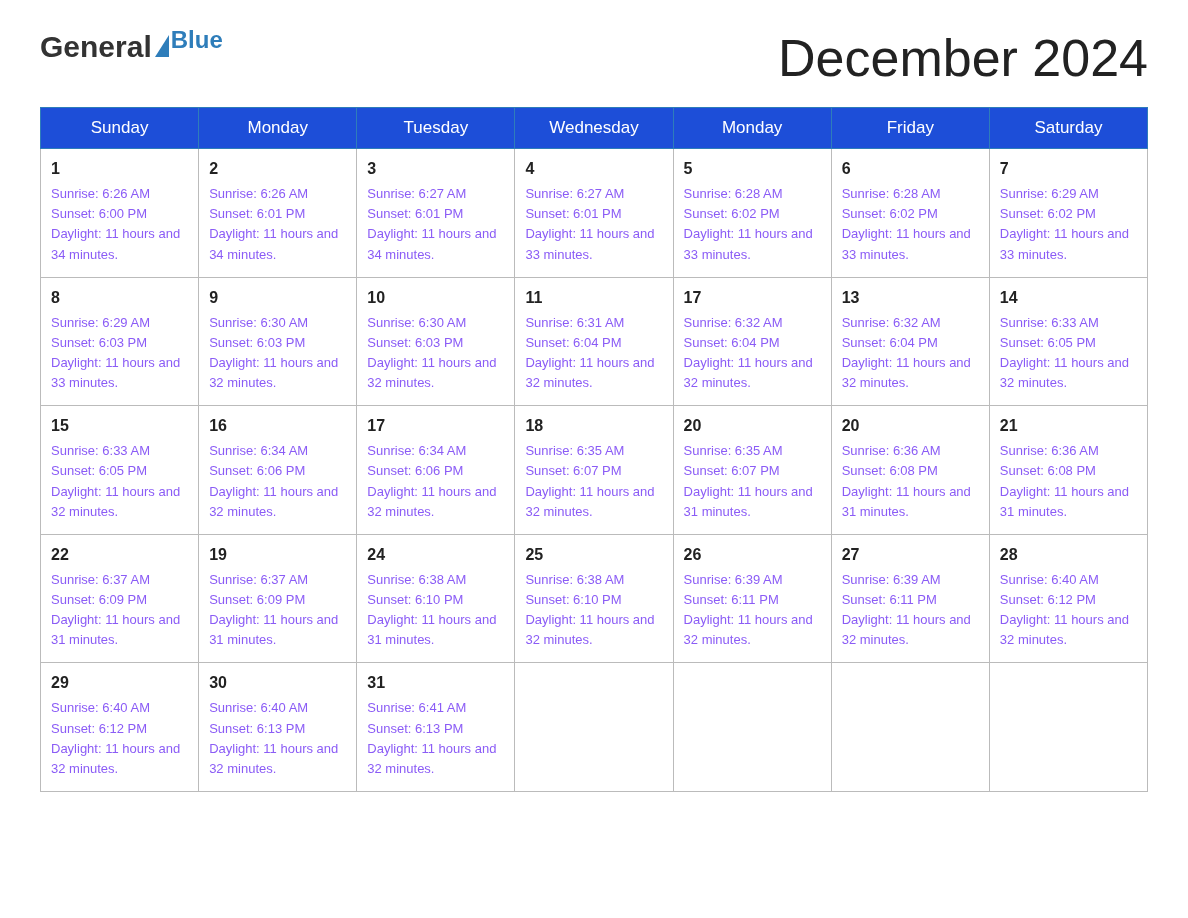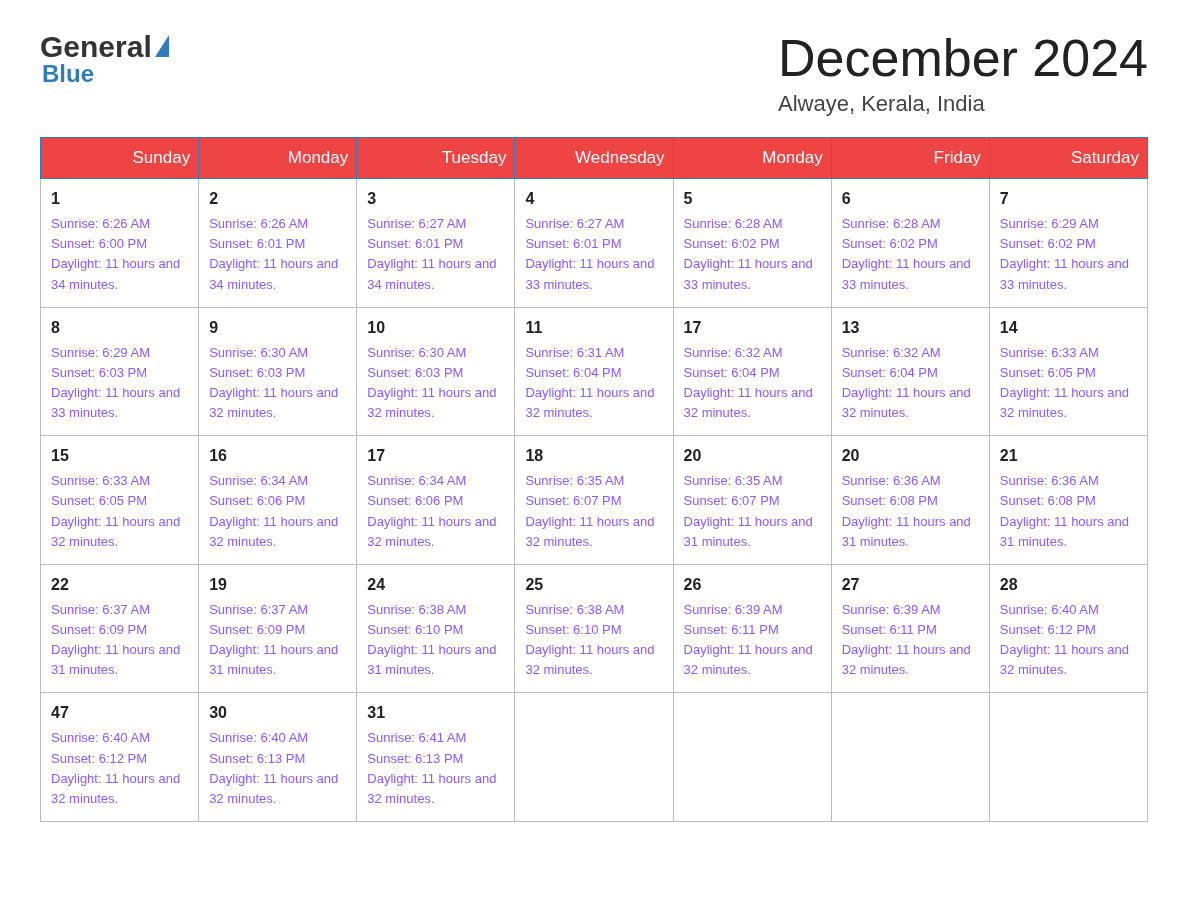--- a/index.html
+++ b/index.html
@@ -11,48 +11,49 @@
       min-height: 918px;
     }
     .header {
       display: flex;
       justify-content: space-between;
       align-items: flex-start;
       margin-bottom: 20px;
     }
     .logo {
       display: flex;
-      flex-direction: column;
+      flex-direction: row;
       align-items: flex-start;
     }
     .title-area {
+      text-align: right;
     }
     .month-title {
       font-size: 52px;
       font-weight: normal;
       color: #222;
       line-height: 1.1;
     }
     .location {
       font-size: 22px;
       color: #444;
       margin-top: 4px;
     }
     .calendar-table {
       width: 100%;
       border-collapse: collapse;
       border: 1px solid #999;
     }
     .calendar-table th {
-      background-color: #ef4444;
+      background-color: #1d4ed8;
       color: #fff;
       font-size: 17px;
       font-weight: normal;
       padding: 10px 8px;
-      text-align: right;
+      text-align: center;
       border: 1px solid #2e7dba;
     }
     .calendar-table td {
       vertical-align: top;
       padding: 8px 10px 12px 10px;
       border: 1px solid #bbb;
       width: 14.28%;
       min-height: 100px;
       font-size: 13px;
       color: #222;
@@ -82,21 +83,20 @@
 <div class="header">
   <div class="logo">
     <div style="display:flex; align-items:center; gap:0;">
       <span style="font-size:30px; font-weight:bold; color:#333; font-family: Arial, sans-serif;">General</span>
       <span style="display:inline-block; width:0; height:0; border-left:14px solid transparent; border-right:0px solid transparent; border-bottom:22px solid #2e7dba; margin-left:3px; margin-bottom:2px;"></span>
     </div>
     <span style="color:#2e7dba; font-size:24px; font-weight:bold; margin-top:-4px; margin-left:2px;text-align:right;">Blue</span>
   </div>
   <div class="title-area">
     <div class="month-title">December 2024</div>
-    <div class="location">Alwaye, Kerala, India</div>
   </div>
 </div>
 
 <table class="calendar-table">
   <thead>
     <tr>
     <th>Sunday</th>
         <th>Monday</th>
         <th>Tuesday</th>
         <th>Wednesday</th>
@@ -136,21 +136,21 @@
       <tr>
         <td><span class="day-num">22</span><span class="day-info">Sunrise: 6:37 AM<br>Sunset: 6:09 PM<br>Daylight: 11 hours and 31 minutes.</span></td>
         <td><span class="day-num">19</span><span class="day-info">Sunrise: 6:37 AM<br>Sunset: 6:09 PM<br>Daylight: 11 hours and 31 minutes.</span></td>
         <td><span class="day-num">24</span><span class="day-info">Sunrise: 6:38 AM<br>Sunset: 6:10 PM<br>Daylight: 11 hours and 31 minutes.</span></td>
         <td><span class="day-num">25</span><span class="day-info">Sunrise: 6:38 AM<br>Sunset: 6:10 PM<br>Daylight: 11 hours and 32 minutes.</span></td>
         <td><span class="day-num">26</span><span class="day-info">Sunrise: 6:39 AM<br>Sunset: 6:11 PM<br>Daylight: 11 hours and 32 minutes.</span></td>
         <td><span class="day-num">27</span><span class="day-info">Sunrise: 6:39 AM<br>Sunset: 6:11 PM<br>Daylight: 11 hours and 32 minutes.</span></td>
         <td><span class="day-num">28</span><span class="day-info">Sunrise: 6:40 AM<br>Sunset: 6:12 PM<br>Daylight: 11 hours and 32 minutes.</span></td>
       </tr>
       <tr>
-        <td><span class="day-num">47</span><span class="day-info">Sunrise: 6:40 AM<br>Sunset: 6:12 PM<br>Daylight: 11 hours and 32 minutes.</span></td>
+        <td><span class="day-num">29</span><span class="day-info">Sunrise: 6:40 AM<br>Sunset: 6:12 PM<br>Daylight: 11 hours and 32 minutes.</span></td>
         <td><span class="day-num">30</span><span class="day-info">Sunrise: 6:40 AM<br>Sunset: 6:13 PM<br>Daylight: 11 hours and 32 minutes.</span></td>
         <td><span class="day-num">31</span><span class="day-info">Sunrise: 6:41 AM<br>Sunset: 6:13 PM<br>Daylight: 11 hours and 32 minutes.</span></td>
         <td class="empty-cell"></td>
         <td class="empty-cell"></td>
         <td class="empty-cell"></td>
         <td class="empty-cell"></td>
       </tr>
     </tbody>
 </table>
 

